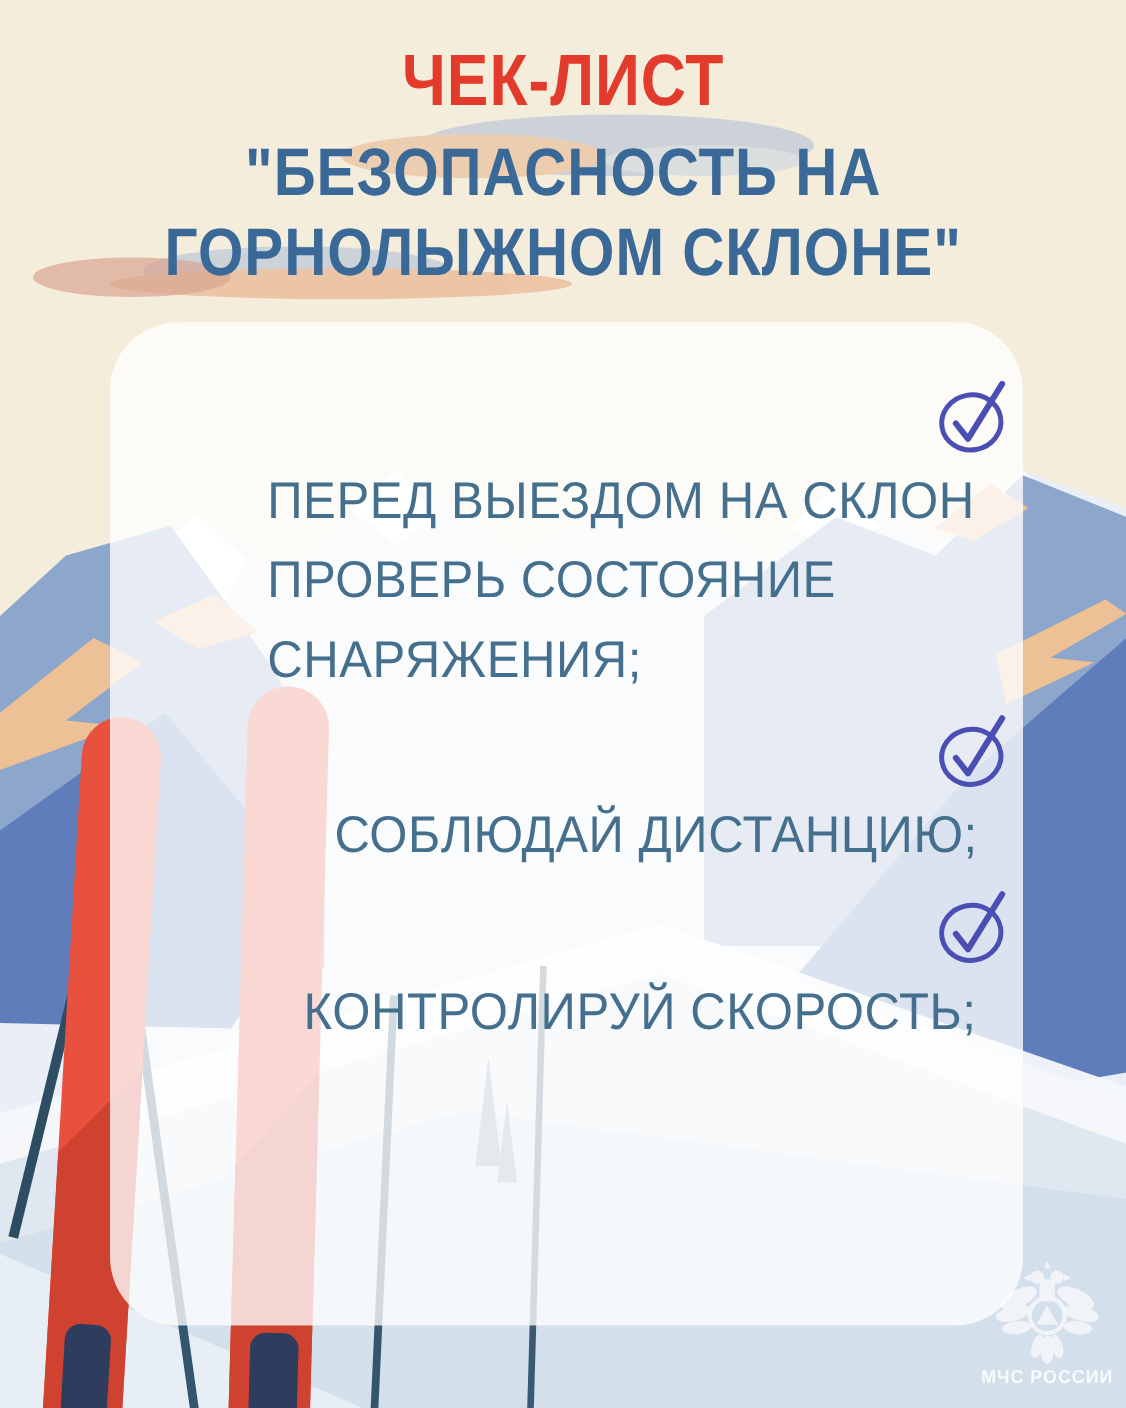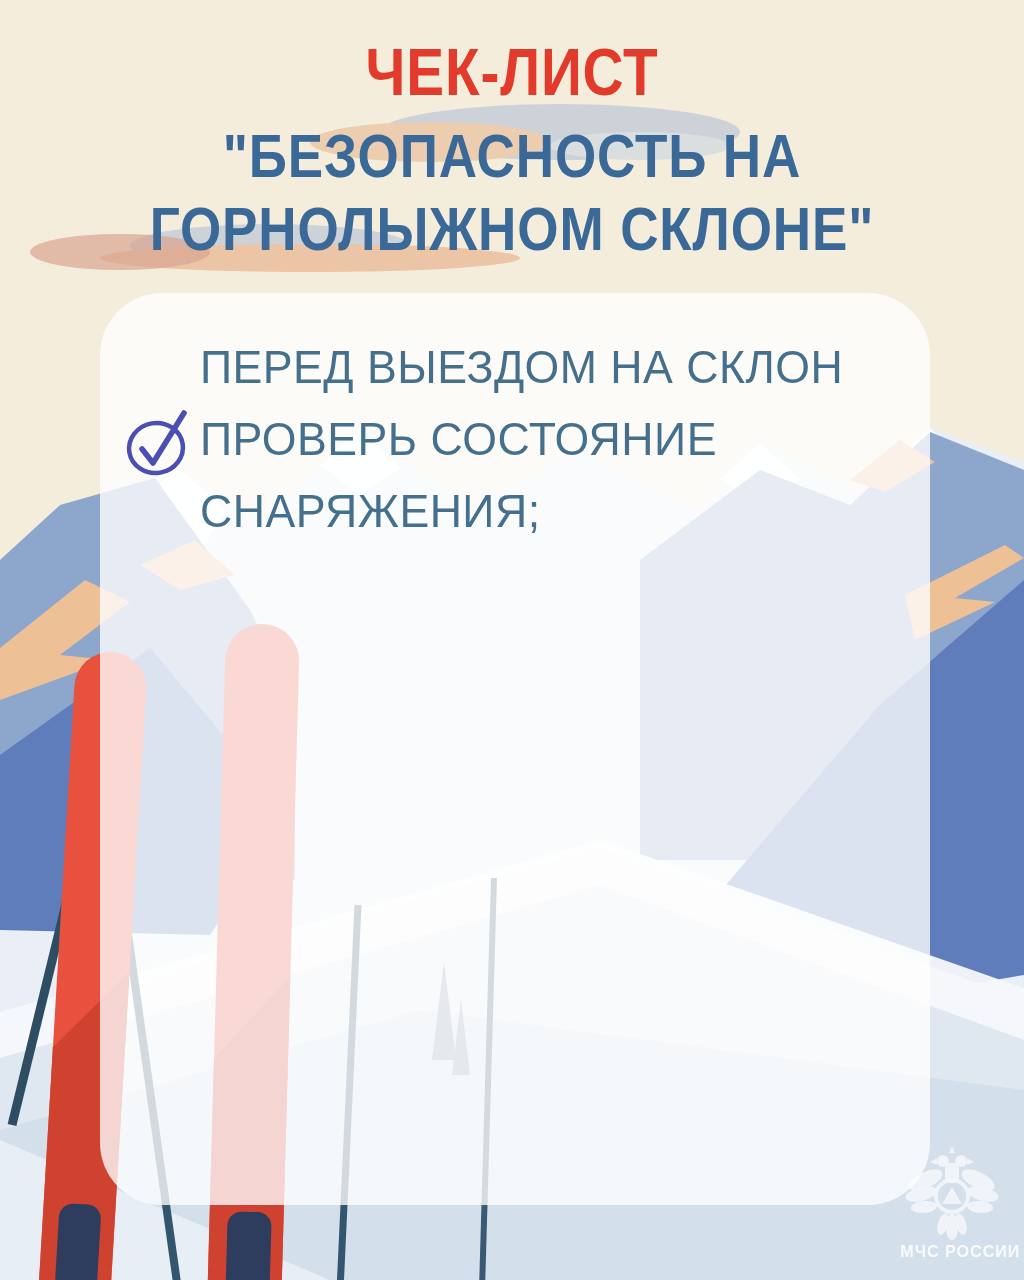--- a/index.html
+++ b/index.html
@@ -26,30 +26,30 @@
 
   
   .card{
     position:absolute;left:100px;top:293px;width:830px;height:912px;
     background:rgba(255,255,255,.78);border-radius:62px;
   }
   .checklist{
     position:absolute;left:100px;top:293px;width:830px;height:912px;
     padding:38px 10px 0 16px;box-sizing:border-box;
   }
-  .item{display:flex;align-items:center;}
+  .item{display:flex;align-items:flex-end;flex-direction:column;}
   .check-icon{flex:0 0 84px;margin-top:4px;}
   .lines{
     font-size:47px;line-height:72px;letter-spacing:.5px;color:#45708d;
     transform:scaleX(.95);transform-origin:left top;white-space:nowrap;
   }
   .lines span{display:block;}
 
   
-  .emblem{position:absolute;left:880px;top:1146px;width:144px;text-align:right;}
+  .emblem{position:absolute;left:880px;top:1146px;width:144px;text-align:center;}
   .emblem svg{display:block;margin:0 auto;opacity:.72;}
   .agency{
     margin-top:-4px;font-size:17px;font-weight:bold;letter-spacing:1px;
     color:rgba(255,255,255,.85);transform:scaleX(.95);transform-origin:center;
   }
 </style>
 </head>
 <body>
 
 <div class="poster">
@@ -143,21 +143,39 @@
         <path d="M19 45 L30 59 L61 9" fill="none" stroke="#4b4eb3" stroke-width="5.5" stroke-linecap="round" stroke-linejoin="round"></path>
       </svg>
       <div class="lines">
         <span>ПЕРЕД ВЫЕЗДОМ НА СКЛОН</span>
         <span>ПРОВЕРЬ СОСТОЯНИЕ</span>
         <span>СНАРЯЖЕНИЯ;</span>
       </div>
     </div>
 
 
-
+    <div class="item">
+      <svg class="check-icon" width="70" height="74" viewBox="0 0 70 74">
+        <ellipse cx="33" cy="44" rx="27" ry="25" transform="rotate(-10 33 44)" fill="none" stroke="#4b4eb3" stroke-width="4.5"></ellipse>
+        <path d="M19 45 L30 59 L61 9" fill="none" stroke="#4b4eb3" stroke-width="5.5" stroke-linecap="round" stroke-linejoin="round"></path>
+      </svg>
+      <div class="lines">
+        <span>СОБЛЮДАЙ ДИСТАНЦИЮ;</span>
+      </div>
+    </div>
+
+    <div class="item">
+      <svg class="check-icon" width="70" height="74" viewBox="0 0 70 74">
+        <ellipse cx="33" cy="44" rx="27" ry="25" transform="rotate(-10 33 44)" fill="none" stroke="#4b4eb3" stroke-width="4.5"></ellipse>
+        <path d="M19 45 L30 59 L61 9" fill="none" stroke="#4b4eb3" stroke-width="5.5" stroke-linecap="round" stroke-linejoin="round"></path>
+      </svg>
+      <div class="lines">
+        <span>КОНТРОЛИРУЙ СКОРОСТЬ;</span>
+      </div>
+    </div>
 
 
   </div>
 
   <div class="emblem">
     <svg width="106" height="100" viewBox="0 0 104 100">
       <g fill="rgba(255,255,255,.92)">
         <path d="M52,0 l3,7 h-6 z"></path>
         <circle cx="43" cy="15" r="6"></circle>
         <circle cx="61" cy="15" r="6"></circle>

